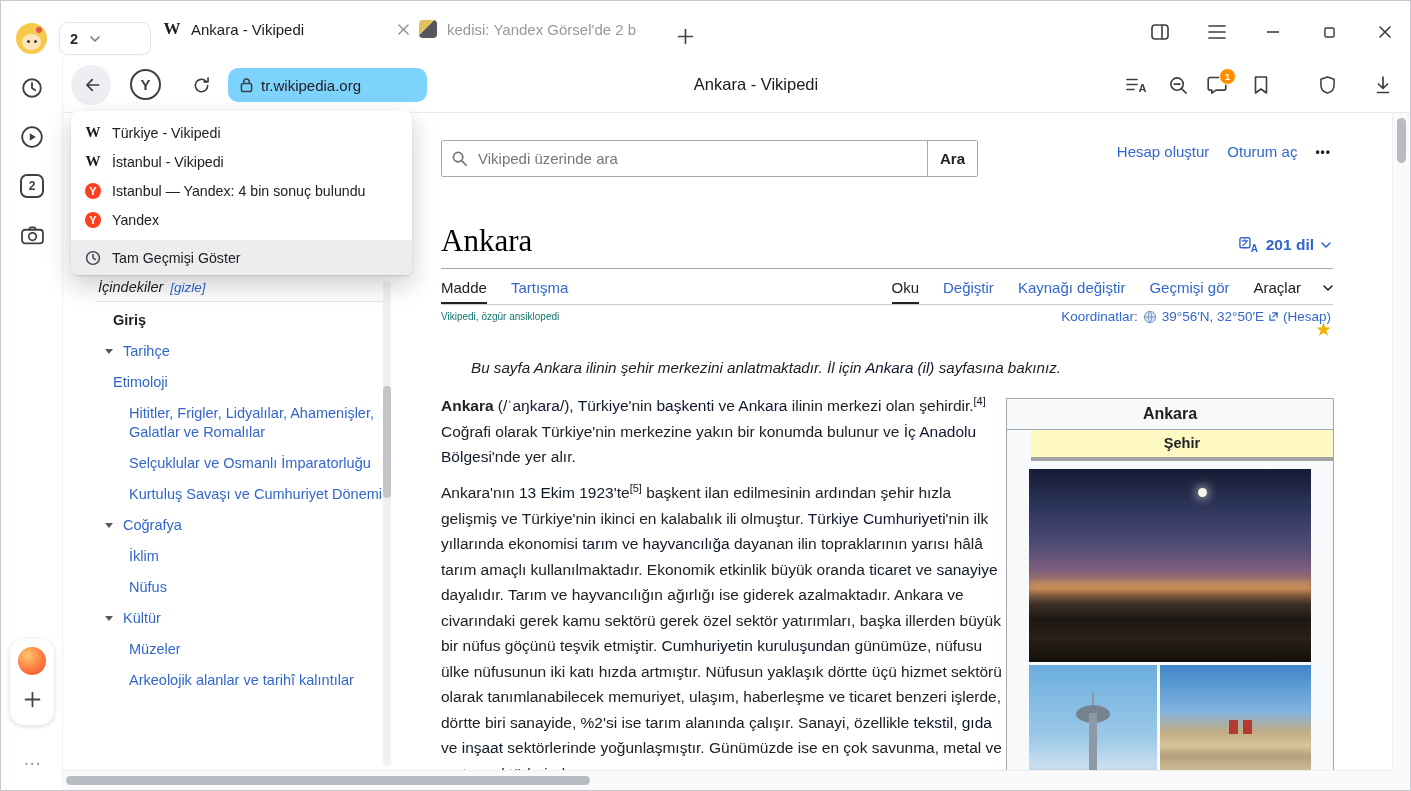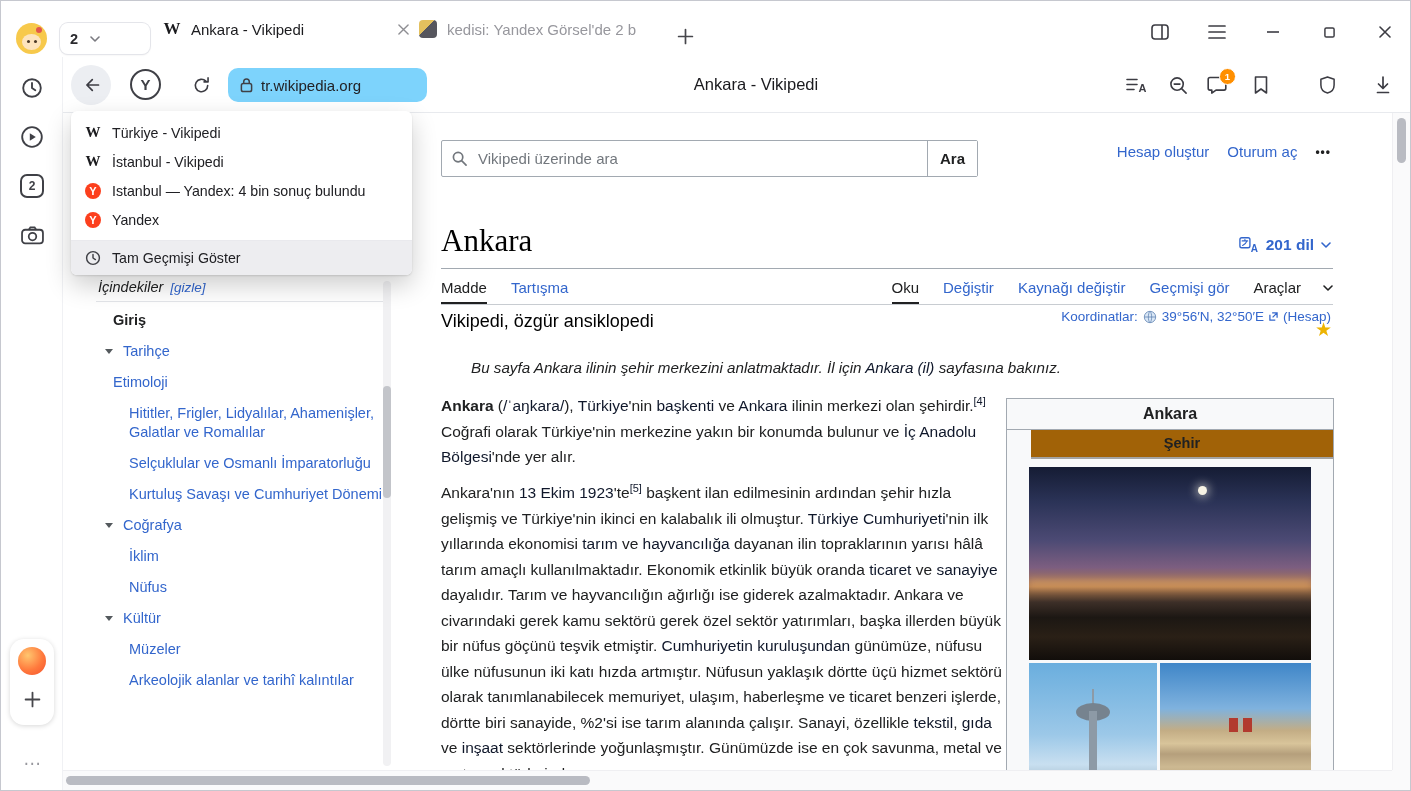--- a/index.html
+++ b/index.html
@@ -91,32 +91,32 @@
   .title-rule{position:absolute;left:378px;width:892px;top:155px;height:1px;background:#a2a9b1;}
 
   .wtabs{position:absolute;left:378px;width:892px;top:160px;height:31px;border-bottom:1px solid #c8ccd1;
     display:flex;justify-content:space-between;align-items:flex-end;box-sizing:content-box;font-size:15px;}
   .wtabs .grp{display:flex;gap:24px;align-items:flex-end;}
   .wtab{padding-bottom:8px;color:#3366cc;position:relative;white-space:nowrap;}
   .wtab.active{color:#202122;}
   .wtab.active::after{content:"";position:absolute;left:0;right:0;bottom:0;height:2px;background:#202122;}
   .wtab.plain{color:#202122;display:flex;align-items:center;gap:22px;}
 
-  .wsubtitle{position:absolute;left:378px;top:198px;font-size:18px;color:#000000;}
+  .wsubtitle{position:absolute;left:378px;top:198px;font-size:10px;color:#0f766e;}
   .wcoords{position:absolute;top:196px;right:63px;display:flex;align-items:center;gap:5px;font-size:13.5px;color:#3366cc;white-space:nowrap;}
   .wstar{position:absolute;top:207px;right:62px;font-size:19px;color:#edb403;line-height:1;}
 
   .hatnote{position:absolute;left:408px;top:246px;font-size:15.2px;font-style:italic;color:#202122;}
   .wpara{position:absolute;left:378px;width:566px;font-size:15.5px;line-height:25.5px;color:#202122;}
   .p1{top:280px;} .p2{top:367px;}
 
   
   .infobox{position:absolute;left:943px;top:285px;width:328px;background:#f8f9fa;border:1px solid #a2a9b1;box-sizing:border-box;}
   .ib-title{height:30px;line-height:30px;text-align:center;font-weight:bold;font-size:16px;color:#202122;border-bottom:1px solid #a2a9b1;}
-  .ib-type{height:27px;line-height:27px;text-align:center;font-weight:bold;font-size:14.5px;background:#a16207;border-bottom:2px solid #a3a3a3;color:#202122;margin-left:24px;}
+  .ib-type{height:27px;line-height:27px;text-align:center;font-weight:bold;font-size:14.5px;background:#fef9c3;border-bottom:4px solid #a3a3a3;color:#202122;margin-left:24px;}
   .ib-images{padding:8px 22px;}
   .ib-big{height:193px;position:relative;overflow:hidden;
     background:linear-gradient(180deg,#151c34 0%,#2b3357 18%,#4c4a74 38%,#7c5e80 52%,#b07a4e 62%,#3d2f28 70%,#1c1713 78%,#2a2016 88%,#120e0b 100%);}
   .ib-big .moon{position:absolute;left:60%;top:10%;width:9px;height:9px;border-radius:50%;background:#f7f3e4;box-shadow:0 0 8px 3px rgba(247,243,228,.45);}
   .ib-big .glow{position:absolute;left:0;right:0;top:58%;height:10px;background:rgba(255,190,110,.35);filter:blur(3px);}
   .ib-row{display:flex;gap:3px;margin-top:3px;}
   .ib-sm1{width:128px;height:130px;position:relative;overflow:hidden;
     background:linear-gradient(180deg,#6aaede 0%,#9cc8e8 55%,#c8dff0 78%,#8fa8b8 100%);}
   .tower-pole{position:absolute;left:50%;bottom:0;width:8px;height:82px;margin-left:-4px;background:#8d9aa6;}
   .tower-disc{position:absolute;left:50%;bottom:72px;width:34px;height:18px;margin-left:-17px;border-radius:50%;background:#76838f;}

